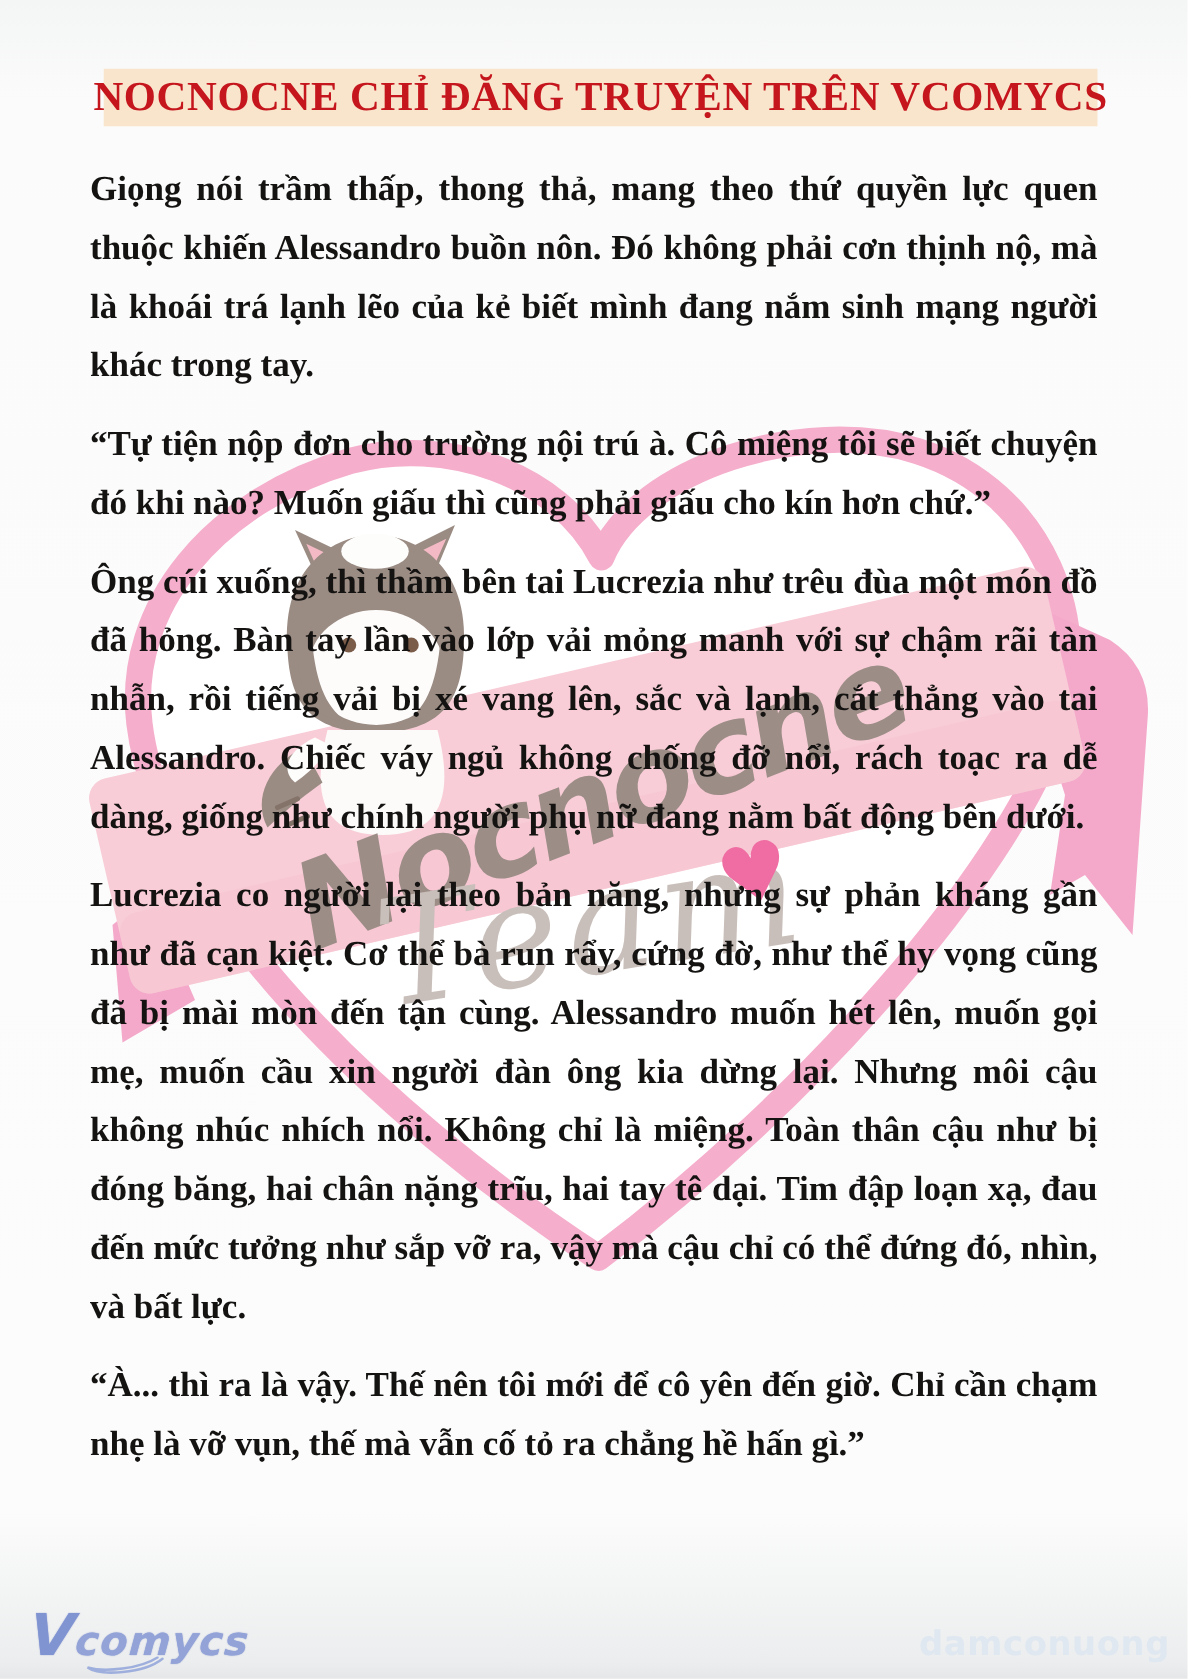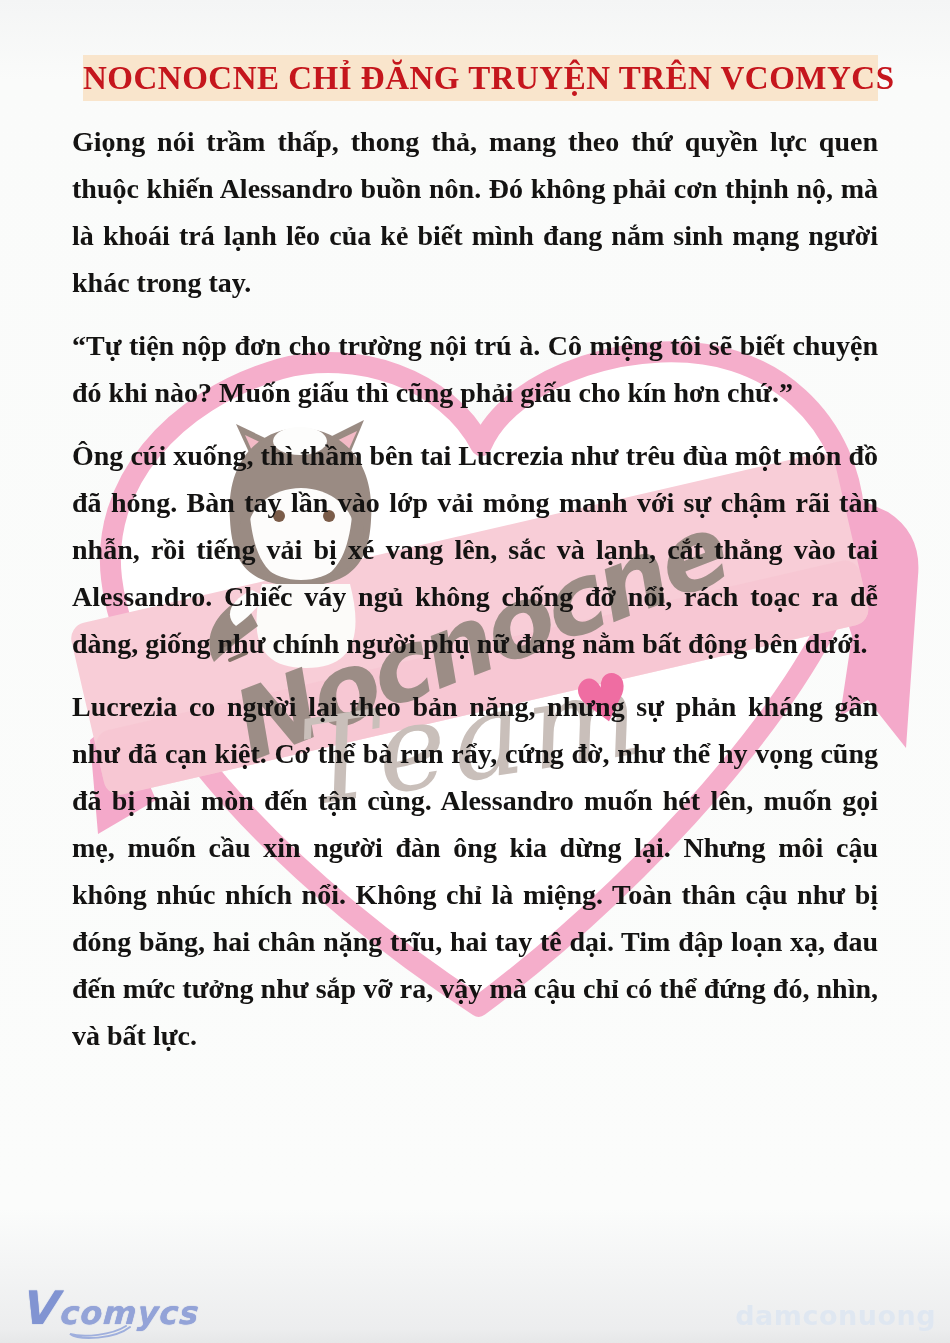--- a/index.html
+++ b/index.html
@@ -8,21 +8,21 @@
     width:950px;height:1343px;
     overflow:hidden;
     background:linear-gradient(180deg,#f4f5f5 0%,#fafbfa 6%,#fbfcfb 90%,#ecedee 99%,#e6e7e8 100%);
     font-family:"Liberation Serif","DejaVu Serif",serif;
   }
 
   
   .banner{
     position:absolute;left:83px;right:72px;top:55px;height:46px;
     background:#f9e5cc;
-    display:flex;align-items:center;
+    display:flex;align-items:center;justify-content:center;
   }
   .banner-text{
     color:#c5161d;
     font-weight:700;
     font-size:33px;
     letter-spacing:.5px;
     white-space:nowrap;
   }
 
   
@@ -51,21 +51,21 @@
   .wm-mini-heart{
     position:absolute;left:575px;top:668px;
     font-size:64px;line-height:64px;
     color:#ef6da2;
     font-family:"DejaVu Sans",sans-serif;
     transform:rotate(-14deg);
   }
 
   
   .content{
-    position:absolute;left:72px;right:72px;top:118px;z-index:2;
+    position:absolute;left:72px;right:72px;top:128px;z-index:2;
   }
   .content p{
     margin:0 0 16px 0;
     font-size:28px;
     line-height:47px;
     font-weight:600;
     color:#141312;
     text-align:justify;
     text-justify:inter-word;
   }
@@ -146,20 +146,21 @@
 
   <div class="banner">
     <span class="banner-text">NOCNOCNE CHỈ ĐĂNG TRUYỆN TRÊN VCOMYCS</span>
   </div>
 
   <div class="content">
     <p>Giọng nói trầm thấp, thong thả, mang theo thứ quyền lực quen thuộc khiến Alessandro buồn nôn. Đó không phải cơn thịnh nộ, mà là khoái trá lạnh lẽo của kẻ biết mình đang nắm sinh mạng người khác trong tay.</p>
     <p>“Tự tiện nộp đơn cho trường nội trú à. Cô miệng tôi sẽ biết chuyện đó khi nào? Muốn giấu thì cũng phải giấu cho kín hơn chứ.”</p>
     <p>Ông cúi xuống, thì thầm bên tai Lucrezia như trêu đùa một món đồ đã hỏng. Bàn tay lần vào lớp vải mỏng manh với sự chậm rãi tàn nhẫn, rồi tiếng vải bị xé vang lên, sắc và lạnh, cắt thẳng vào tai Alessandro. Chiếc váy ngủ không chống đỡ nổi, rách toạc ra dễ dàng, giống như chính người phụ nữ đang nằm bất động bên dưới.</p>
     <p>Lucrezia co người lại theo bản năng, nhưng sự phản kháng gần như đã cạn kiệt. Cơ thể bà run rẩy, cứng đờ, như thể hy vọng cũng đã bị mài mòn đến tận cùng. Alessandro muốn hét lên, muốn gọi mẹ, muốn cầu xin người đàn ông kia dừng lại. Nhưng môi cậu không nhúc nhích nổi. Không chỉ là miệng. Toàn thân cậu như bị đóng băng, hai chân nặng trĩu, hai tay tê dại. Tim đập loạn xạ, đau đến mức tưởng như sắp vỡ ra, vậy mà cậu chỉ có thể đứng đó, nhìn, và bất lực.</p>
+    <p>“À... thì ra là vậy. Thế nên tôi mới để cô yên đến giờ. Chỉ cần chạm nhẹ là vỡ vụn, thế mà vẫn cố tỏ ra chẳng hề hấn gì.”</p>
   </div>
 
   <div class="vlogo">Vcomycs</div>
   <svg class="vlogo-swirl" width="90" height="16" viewBox="0 0 90 16">
     <path d="M70,2 C55,14 20,16 10,9 C24,13 52,10 66,1" fill="none" stroke="#9fafdd" stroke-width="2" stroke-linecap="round"></path>
   </svg>
   <div class="damconuong">damconuong</div>
 
 </div>
 

